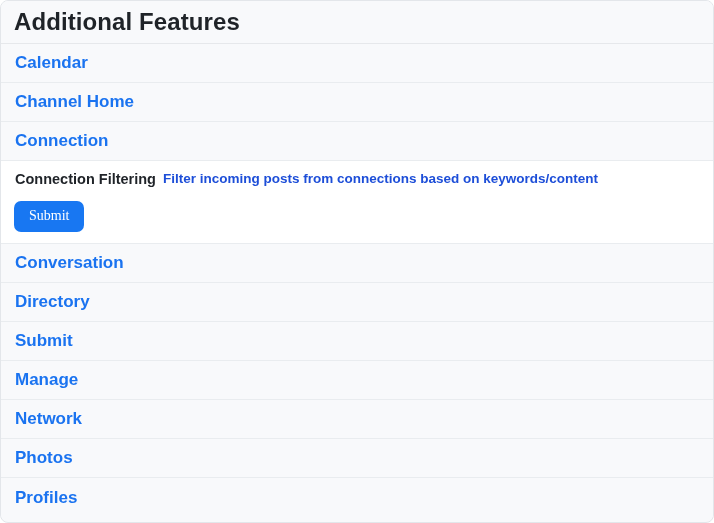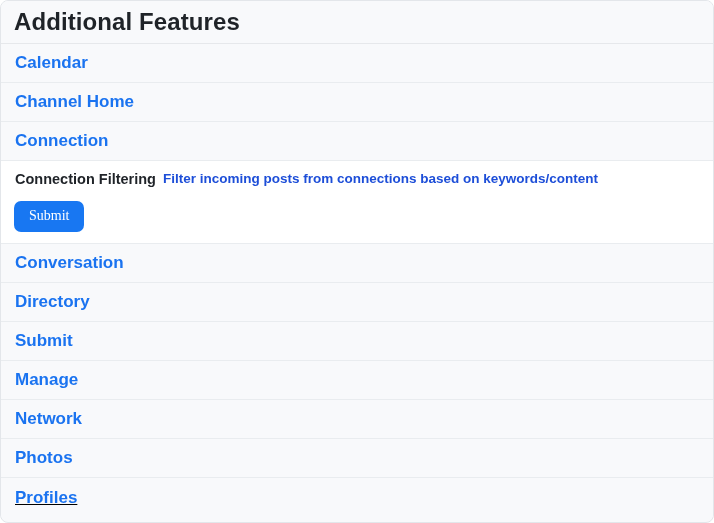--- a/index.html
+++ b/index.html
@@ -56,21 +56,20 @@
     box-sizing: border-box;
     display: flex;
     align-items: center;
     padding: 0 2px 0 14px;
     background: #f8f9fb;
     border-bottom: 1px solid #e9ecef;
   }
 
   .feature-row:last-child {
     border-bottom: none;
-    text-decoration: underline;
   }
 
   .feature-link {
     font-size: 17px;
     line-height: 20px;
     font-weight: 600;
     color: #1a73f0;
     cursor: pointer;
     text-decoration: none;
   }

